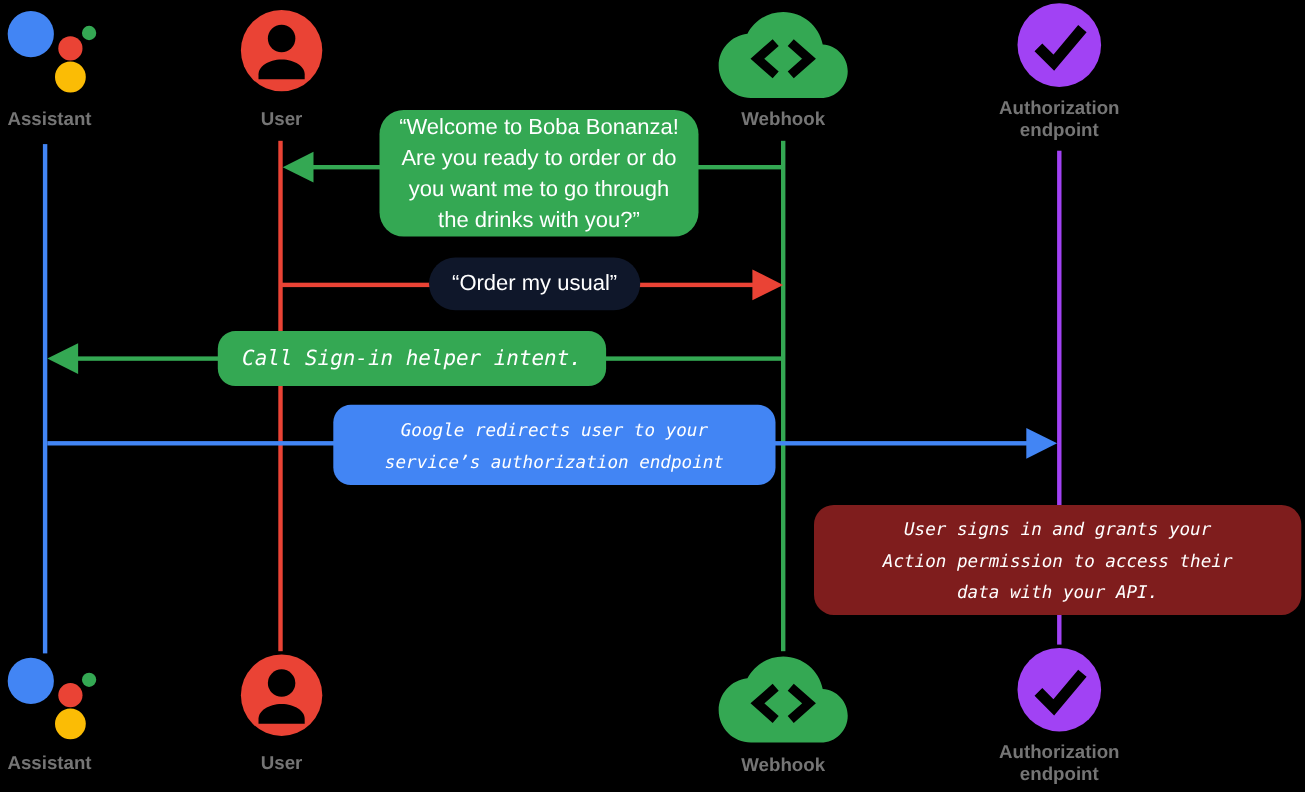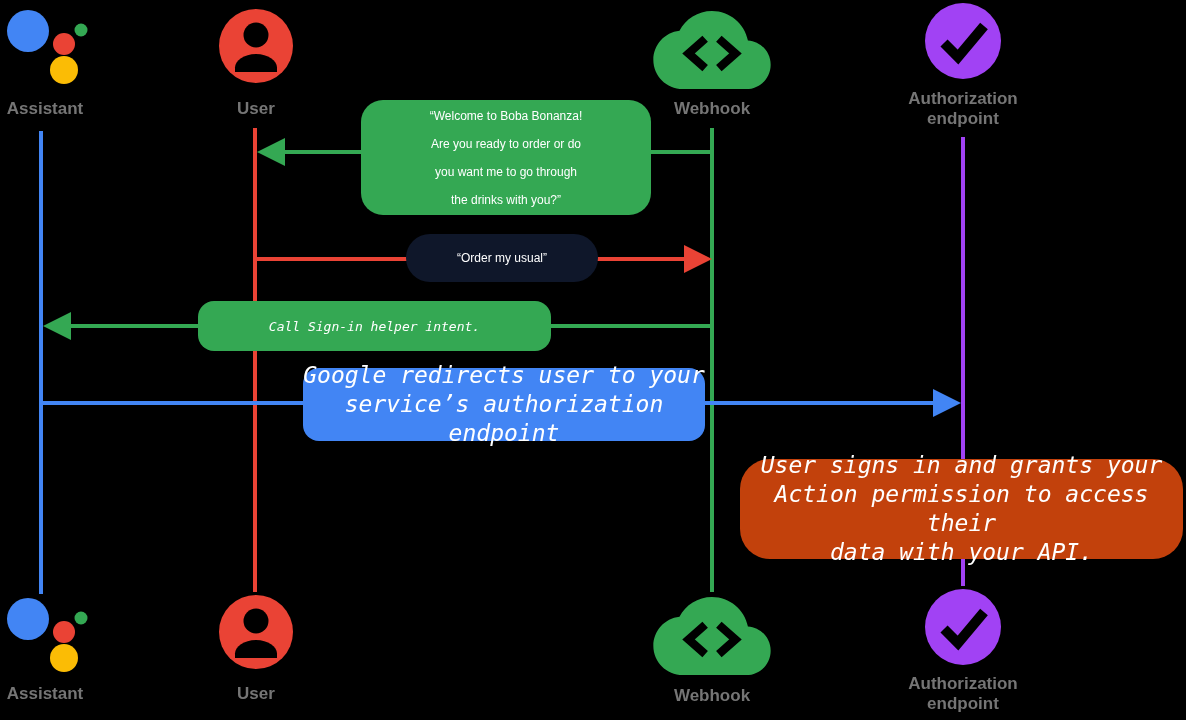--- a/index.html
+++ b/index.html
@@ -8,22 +8,22 @@
           font-family:"Liberation Sans", sans-serif;}
   .lifeline{position:absolute;width:4px;z-index:1;}
   .msg-line{position:absolute;height:4px;z-index:2;}
   .head{position:absolute;width:0;height:0;z-index:2;}
   .head-left{border-top:14px solid transparent;border-bottom:14px solid transparent;
              border-right:28px solid currentColor;}
   .head-right{border-top:14px solid transparent;border-bottom:14px solid transparent;
               border-left:28px solid currentColor;}
   .bubble{position:absolute;z-index:3;display:flex;align-items:center;justify-content:center;
           text-align:center;color:#fff;white-space:pre-line;}
-  .speech{font-family:"Liberation Sans", sans-serif;font-size:12px;line-height:28px;margin-left:16px;}
-  .system{font-family:"DejaVu Sans Mono", monospace;font-style:italic;font-size:23px;line-height:29px;}
+  .speech{font-family:"Liberation Sans", sans-serif;font-size:20px;line-height:28px;}
+  .system{font-family:"DejaVu Sans Mono", monospace;font-style:italic;font-size:16px;line-height:29px;}
   .actor-label{position:absolute;z-index:2;color:#757575;font-weight:700;font-size:17px;
                text-align:center;line-height:20px;white-space:pre-line;}
   svg{position:absolute;z-index:2;display:block;}
 </style>
 </head>
 <body>
 
 <div class="canvas">
 
   <div class="lifeline" style="left: 39px; top: 131px; height: 463px; background-color: rgb(66, 133, 244);"></div>
@@ -37,28 +37,28 @@
 Are you ready to order or do
 you want me to go through
 the drinks with you?”</div>
 
   <div class="msg-line" style="left: 255px; top: 257px; width: 432px; background-color: rgb(234, 67, 53);"></div>
   <div class="head head-right" style="left: 684px; top: 245px; color: rgb(234, 67, 53);"></div>
   <div class="bubble speech" style="left: 390px; top: 234px; width: 192px; height: 48px; border-radius: 24px; background-color: #0f172a;">“Order my usual”</div>
 
   <div class="msg-line" style="left: 68px; top: 324px; width: 644px; background-color: rgb(52, 168, 83);"></div>
   <div class="head head-left" style="left: 43px; top: 312px; color: rgb(52, 168, 83);"></div>
-  <div class="bubble system" style="left: 198px; top: 301px; width: 353px; height: 50px; border-radius: 16px; font-size: 13px; background-color: rgb(52, 168, 83);">Call Sign-in helper intent.</div>
+  <div class="bubble system" style="left: 198px; top: 301px; width: 353px; height: 50px; border-radius: 16px; font-size: 19px; background-color: rgb(52, 168, 83);">Call Sign-in helper intent.</div>
 
   <div class="msg-line" style="left: 43px; top: 401px; width: 893px; background-color: rgb(66, 133, 244);"></div>
   <div class="head head-right" style="left: 933px; top: 389px; color: rgb(66, 133, 244);"></div>
   <div class="bubble system" style="left: 303px; top: 368px; width: 402px; height: 73px; border-radius: 16px; background-color: rgb(66, 133, 244);">Google redirects user to your
 service’s authorization endpoint</div>
 
-  <div class="bubble system" style="left: 740px; top: 459px; width: 443px; height: 100px; border-radius: 30px; background-color: #c2410c;">User signs in and grants your
+  <div class="bubble system" style="left: 740px; top: 459px; width: 443px; height: 100px; border-radius: 18px; background-color: #7f1d1d;">User signs in and grants your
 Action permission to access their
 data with your API.</div>
 
   <svg style="left:0px;top:4px;" width="92" height="84" viewBox="0 0 92 84">
     <circle cx="28" cy="27" r="21" fill="#4285F4"></circle>
     <circle cx="81" cy="26" r="6.5" fill="#34A853"></circle>
     <circle cx="64" cy="40" r="11" fill="#EA4335"></circle>
     <circle cx="64" cy="66" r="14" fill="#FBBC05"></circle>
   </svg>
   <div class="actor-label" style="left:-1px;top:99px;width:92px;">Assistant</div>

